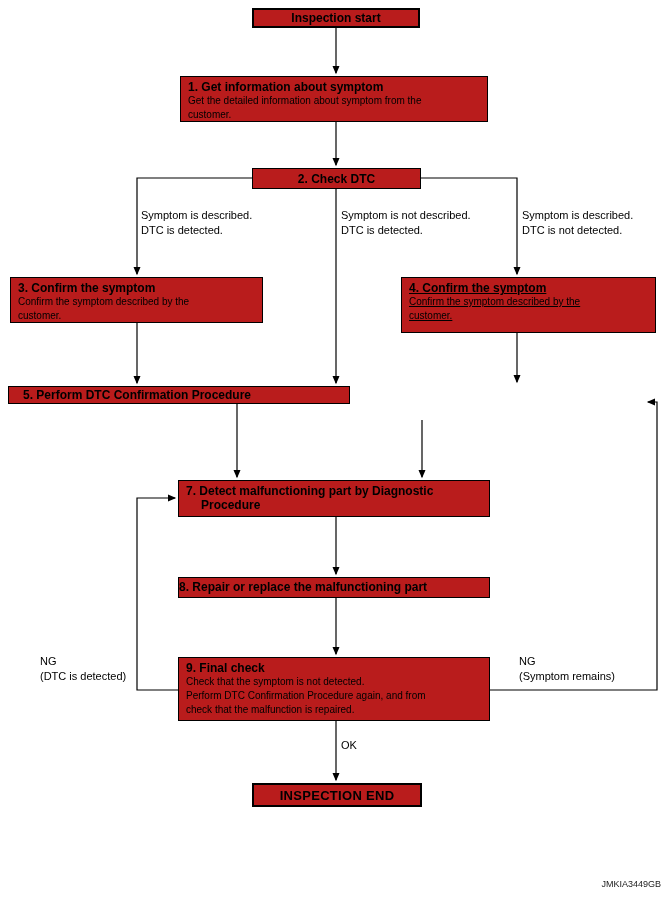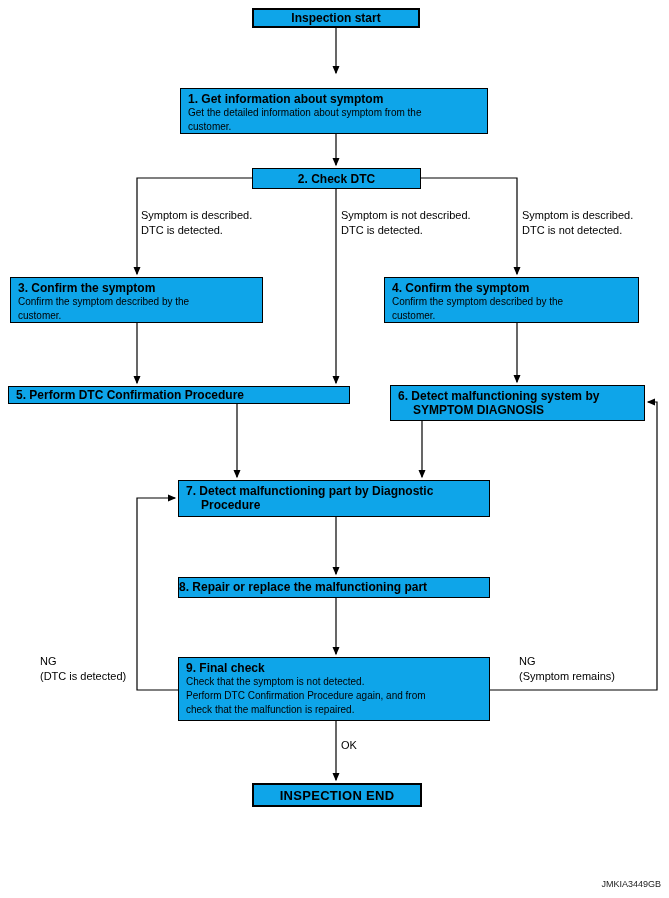--- a/index.html
+++ b/index.html
@@ -14,21 +14,21 @@
   }
   #connector-layer {
     position: absolute;
     left: 0; top: 0;
     width: 669px; height: 898px;
   }
   .node {
     position: absolute;
     box-sizing: border-box;
     border: 1px solid #000;
-    background: #0ea5e9;
+    background: #b91c1c;
     overflow: hidden;
   }
   .node.thick { border-width: 2px; }
   .node.center {
     display: flex;
     align-items: center;
     justify-content: center;
     text-align: center;
   }
   .node-title {
@@ -85,56 +85,52 @@
     <polyline points="336,598 336,654" fill="none" stroke="#000" stroke-width="1.2" marker-end="url(#arrowhead)"></polyline>
     <polyline points="336,721 336,780" fill="none" stroke="#000" stroke-width="1.2" marker-end="url(#arrowhead)"></polyline>
     <polyline points="178,690 137,690 137,498 175,498" fill="none" stroke="#000" stroke-width="1.2" marker-end="url(#arrowhead)"></polyline>
     <polyline points="490,690 657,690 657,402 648,402" fill="none" stroke="#000" stroke-width="1.2" marker-end="url(#arrowhead)"></polyline>
   </svg>
 
   <div class="node thick center" style="left:252px; top:8px; width:168px; height:20px;">
     <div class="node-title">Inspection start</div>
   </div>
 
-  <div class="node node-pad" style="left:180px; top:76px; width:308px; height:46px;margin-top:12px;">
+  <div class="node node-pad" style="left:180px; top:76px; width:308px; height:46px;">
     <div class="node-title">1. Get information about symptom</div>
     <div class="node-body">
       <div>Get the detailed information about symptom from the</div>
       <div>customer.</div>
     </div>
   </div>
 
   <div class="node center" style="left:252px; top:168px; width:169px; height:21px;">
     <div class="node-title">2. Check DTC</div>
   </div>
 
   <div class="node node-pad" style="left:10px; top:277px; width:253px; height:46px;">
     <div class="node-title">3. Confirm the symptom</div>
     <div class="node-body">
       <div>Confirm the symptom described by the</div>
       <div>customer.</div>
     </div>
   </div>
 
-  <div class="node node-pad" style="left:384px; top:277px; width:255px; height:46px;">
+  <div class="node node-pad" style="left:401px; top:277px; width:255px; height:56px;text-decoration:underline;">
     <div class="node-title">4. Confirm the symptom</div>
     <div class="node-body">
       <div>Confirm the symptom described by the</div>
       <div>customer.</div>
     </div>
   </div>
 
-  <div class="node" style="left:8px; top:386px; width:342px; height:18px; padding:1px 7px;">
+  <div class="node" style="left:8px; top:386px; width:342px; height:18px; padding:1px 14px;">
     <div class="node-title">5. Perform DTC Confirmation Procedure</div>
   </div>
 
-  <div class="node node-pad" style="left:390px; top:385px; width:255px; height:36px;">
-    <div class="node-title">6. Detect malfunctioning system by</div>
-    <div class="node-title indent">SYMPTOM DIAGNOSIS</div>
-  </div>
 
   <div class="node node-pad" style="left:178px; top:480px; width:312px; height:37px;">
     <div class="node-title">7. Detect malfunctioning part by Diagnostic</div>
     <div class="node-title indent">Procedure</div>
   </div>
 
   <div class="node" style="left:178px; top:577px; width:312px; height:21px; padding:2px 0;">
     <div class="node-title">8. Repair or replace the malfunctioning part</div>
   </div>
 

